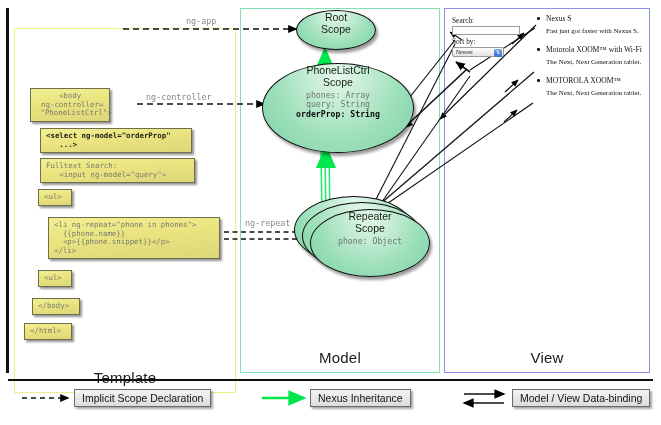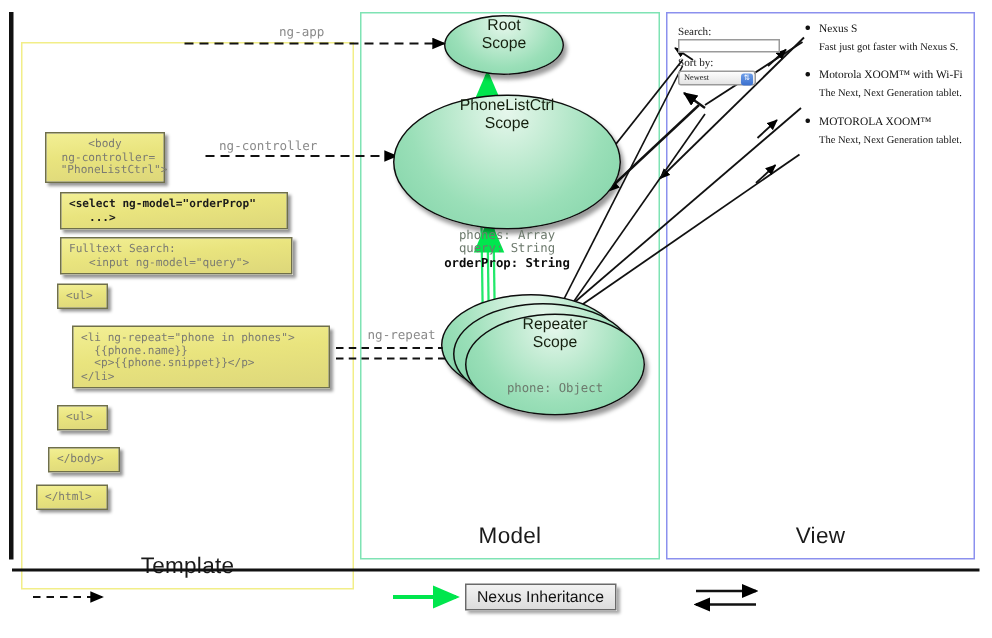--- a/index.html
+++ b/index.html
@@ -40,21 +40,21 @@
     position:absolute;border-radius:50%;
     background:radial-gradient(ellipse at 50% 12%,#e6f7ec 0%,#c4ecd4 28%,#9adfb8 62%,#7fd2a6 100%);
     border:1.4px solid #0d0d0d;
     box-shadow:2px 3px 3px rgba(0,0,0,.4);
     display:flex;flex-direction:column;align-items:center;justify-content:flex-start;
     text-align:center;
   }
   .scope-title{font-size:10.5px;color:#15200f;line-height:12px;}
   .scope-props{
     font-family:"DejaVu Sans Mono","Liberation Mono",monospace;
-    font-size:8.2px;line-height:9.4px;color:#6d7a6d;margin-top:20px;white-space:pre;
+    font-size:8.2px;line-height:9.4px;color:#6d7a6d;margin-top:3px;white-space:pre;
   }
   .scope-props b{color:#0b0b0b;}
 
   
   .conn-label{
     position:absolute;
     font-family:"DejaVu Sans Mono","Liberation Mono",monospace;
     font-size:8.4px;color:#8a8a8a;background:transparent;
   }
 
@@ -180,21 +180,21 @@
   <div class="codebox" style="left:24px;top:323px;width:48px;">&lt;/html&gt;</div>
 
   <div class="conn-label" style="left:186px;top:16px;">ng-app</div>
   <div class="conn-label" style="left:146px;top:92px;">ng-controller</div>
   <div class="conn-label" style="left:245px;top:218px;">ng-repeat</div>
 
   <div class="scope" style="left:296px;top:10px;width:78px;height:38px;">
     <div class="scope-title">Root<br>Scope</div>
   </div>
 
-  <div class="scope" style="left:262px;top:63px;width:150px;height:88px;gap:44px;">
+  <div class="scope" style="left:262px;top:63px;width:150px;height:88px;">
     <div class="scope-title">PhoneListCtrl<br>Scope</div>
     <div class="scope-props">phones: Array
 query: String
 <b>orderProp: String</b></div>
   </div>
 
   <div class="scope" style="left:294px;top:196px;width:118px;height:66px;"></div>
   <div class="scope" style="left:302px;top:202px;width:118px;height:66px;"></div>
   <div class="scope" style="left:310px;top:209px;width:118px;height:66px;">
     <div class="scope-title">Repeater<br>Scope</div>
@@ -231,15 +231,17 @@
 
   <div class="legend-rule"></div>
 
   <svg class="lines">
     <path d="M22,398 L68,398" stroke="#111" stroke-width="1.3" stroke-dasharray="5,4" fill="none" marker-end="url(#ar-blk)"></path>
     <path d="M262,398 L304,398" stroke="#00e64d" stroke-width="2.6" fill="none" marker-end="url(#ar-grn)"></path>
     <path d="M464,394 L504,394" stroke="#111" stroke-width="1.6" fill="none" marker-end="url(#ar-blk)"></path>
     <path d="M504,403 L464,403" stroke="#111" stroke-width="1.6" fill="none" marker-end="url(#ar-blk)"></path>
   </svg>
 
+  <div class="legend-box" style="left:74px;top:389px;">Implicit Scope Declaration</div>
   <div class="legend-box" style="left:310px;top:389px;">Nexus Inheritance</div>
+  <div class="legend-box" style="left:512px;top:389px;">Model / View Data-binding</div>
 
 </div>
 
 </body></html>

